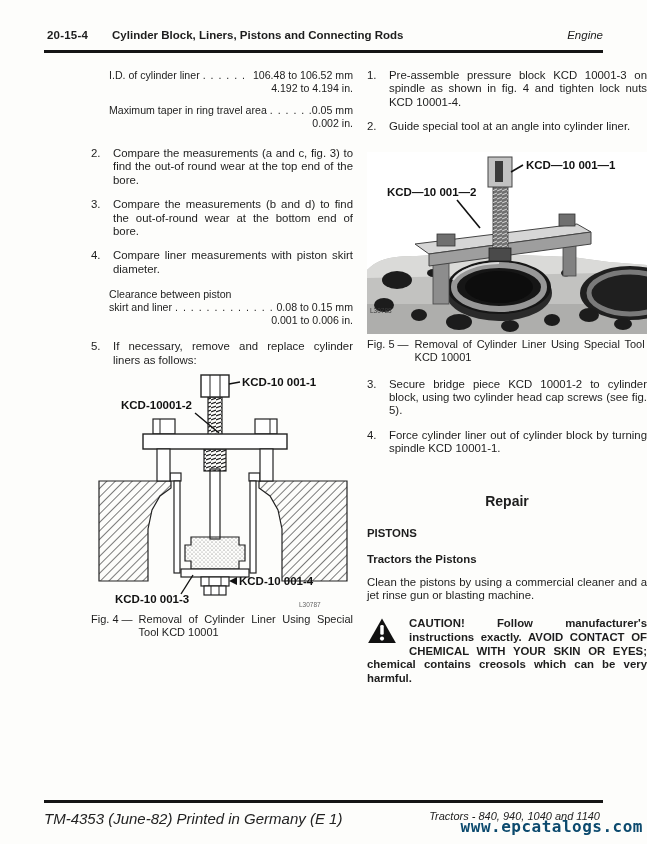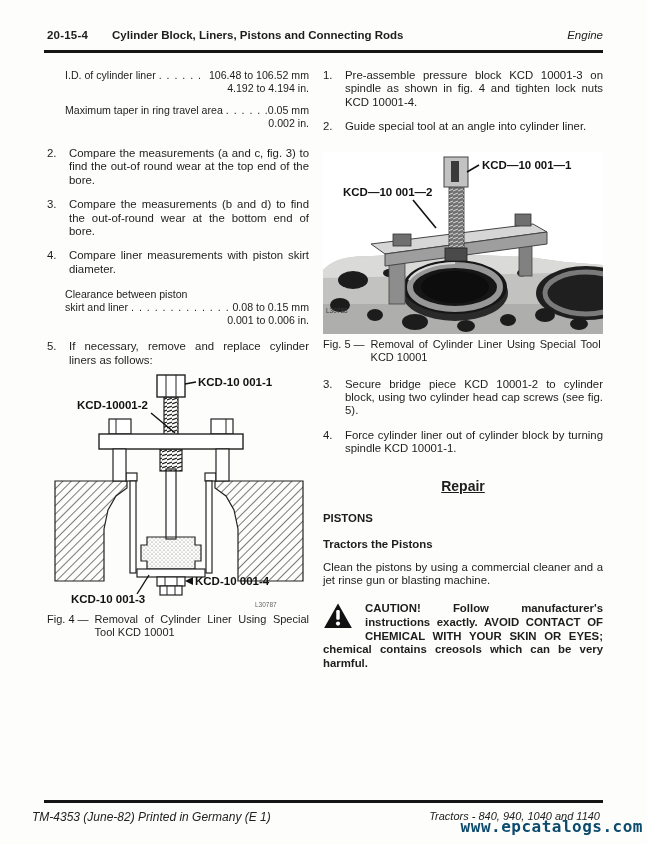--- a/index.html
+++ b/index.html
@@ -12,21 +12,21 @@
 
   
   .header{position:absolute;top:29px;left:47px;right:44px;display:flex;align-items:flex-start;font-size:11.5px;}
   .hdr-section{font-weight:bold;margin-right:24px;letter-spacing:.2px;}
   .hdr-title{font-weight:bold;flex:1;}
   .hdr-right{font-style:italic;font-size:11.5px;}
   .rule-top{position:absolute;top:50px;left:44px;width:559px;height:3px;background:#151515;}
 
   
   .columns{position:absolute;top:66px;left:47px;width:556px;display:flex;}
-  .col-left{width:262px;margin-right:14px;}
+  .col-left{width:262px;margin-right:14px;margin-left:44px;}
   .col-right{width:280px;}
 
   .body-text{font-size:11.4px;line-height:13.4px;text-align:justify;}
   .item{display:flex;margin-top:11px;}
   .item .num{width:22px;flex:none;font-size:11.4px;line-height:13.4px;}
   .item .txt{flex:1;font-size:11.4px;line-height:13.4px;text-align:justify;}
 
   .spec{padding-left:18px;font-size:10.6px;line-height:13px;}
   .spec-line{display:flex;align-items:baseline;}
   .spec-line .lbl{white-space:nowrap;}
@@ -45,21 +45,21 @@
   svg text{font-family:"Liberation Sans",sans-serif;}
   .svg-label{font-weight:bold;font-size:11.5px;fill:#111;}
   .svg-code{font-size:6.5px;fill:#666;}
 
   
   .caution{margin-top:15px;font-weight:bold;font-size:11.4px;line-height:13.6px;text-align:justify;}
   .caution .tri{float:left;width:30px;height:26px;margin:1px 12px 2px 0;}
 
   
   .rule-bottom{position:absolute;top:800px;left:44px;width:559px;height:2.5px;background:#151515;}
-  .footer-left{position:absolute;top:810px;left:32px;font-style:italic;font-size:12px;color:#222;}
+  .footer-left{position:absolute;top:810px;left:44px;font-style:italic;font-size:15px;color:#222;}
   .footer-right{position:absolute;top:810px;right:47px;font-style:italic;font-size:11px;color:#222;}
   .watermark{
     position:absolute;top:817px;right:4px;
     font-family:"DejaVu Sans Mono",monospace;font-weight:bold;
     font-size:16px;letter-spacing:.5px;color:#0c4a6e;
   }
 </style>
 </head>
 <body>
 
@@ -286,21 +286,21 @@
       <div class="item" style="margin-top:14px;">
         <span class="num">3.</span>
         <span class="txt">Secure bridge piece KCD 10001-2 to cylinder block, using two cylinder head cap screws (see fig. 5).</span>
       </div>
 
       <div class="item">
         <span class="num">4.</span>
         <span class="txt">Force cylinder liner out of cylinder block by turning spindle KCD 10001-1.</span>
       </div>
 
-      <div class="center-head" style="margin-top:22px;text-decoration:underline;">Repair</div>
+      <div class="center-head" style="margin-top:37px;">Repair</div>
 
       <div class="subhead" style="margin-top:18px;">PISTONS</div>
 
       <div class="subhead" style="margin-top:14px;">Tractors the Pistons</div>
 
       <div class="body-text" style="margin-top:11px;">Clean the pistons by using a commercial cleaner and a jet rinse gun or blasting machine.</div>
 
       <div class="caution">
         <svg class="tri" viewBox="0 0 26 24">
           <polygon points="13,0.5 25.8,23 0.2,23" fill="#111"></polygon>

